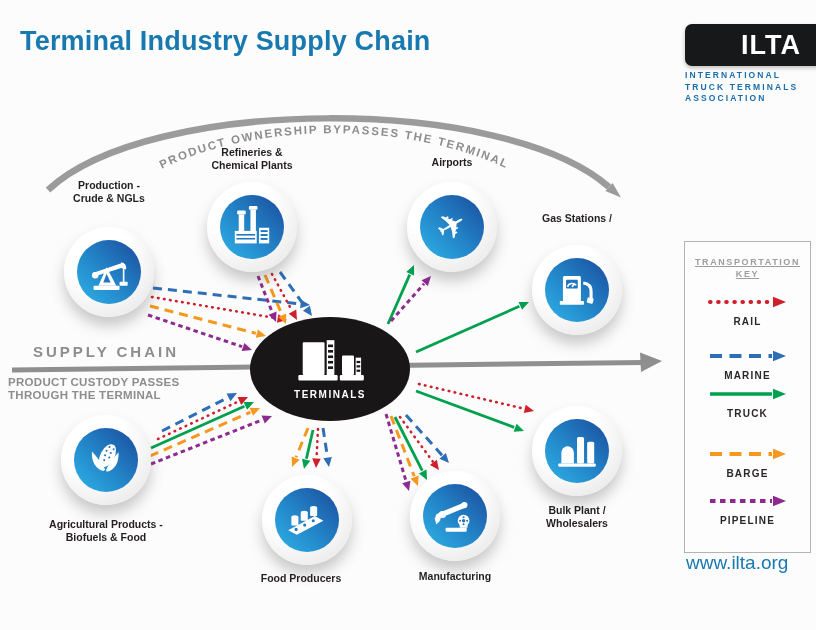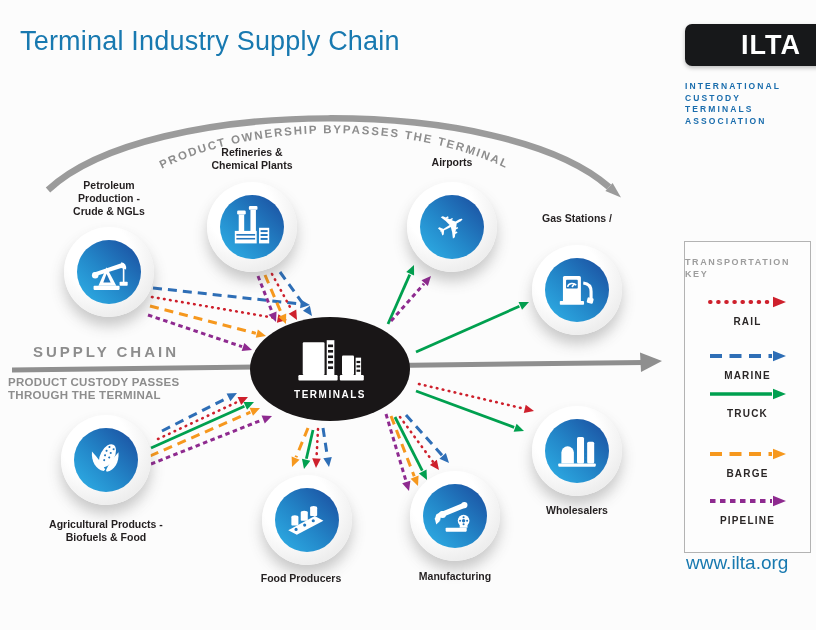--- a/index.html
+++ b/index.html
@@ -1,27 +1,27 @@
 <!DOCTYPE html>
 <html style="--title-blue: #1879b0; --org-blue: #1a6dad; --label-dark: #231f20; --terminal-black: #191617; --circle-dark: #1b4fa0; --circle-light: #2fb2e8;"><head>
 <meta charset="utf-8">
 <style>
   html,body{margin:0;padding:0;background:#fff;}
   .canvas{position:relative;width:816px;height:630px;background:#fcfcfc;overflow:hidden;
           font-family:"Liberation Sans",sans-serif;}
   #diagram-svg{position:absolute;left:0;top:0;z-index:1;}
 
-  .page-title{position:absolute;left:20px;top:26px;font-size:27px;font-weight:400;
+  .page-title{position:absolute;left:20px;top:26px;font-size:27px;font-weight:700;
               color:var(--title-blue,#1879b0);letter-spacing:0.2px;z-index:3;}
 
   .logo-wrap{position:absolute;left:685px;top:24px;width:120px;z-index:3;}
   .logo-box{width:116px;height:42px;background:#17181a;border-radius:7px;display:flex;
             align-items:center;justify-content:center;box-shadow:0 2px 4px rgba(0,0,0,.25);padding-left:28px;}
   .logo-text{color:#fff;font-weight:bold;font-size:27px;letter-spacing:1px;}
-  .org-name{margin-top:15px;color:var(--org-blue,#1a6dad);font-size:8.5px;font-weight:bold;
+  .org-name{margin-top:4px;color:var(--org-blue,#1a6dad);font-size:8.5px;font-weight:bold;
             letter-spacing:2.1px;line-height:11.5px;}
 
   .arc-text{font-size:11.5px;font-weight:bold;fill:#8d8d8d;letter-spacing:1.8px;}
 
   .sc-heading{position:absolute;left:33px;top:343px;font-size:15px;font-weight:bold;
               color:#8d8d8d;letter-spacing:3px;z-index:2;}
   .sc-sub{position:absolute;left:8px;top:376px;width:190px;text-align:left;font-size:11.5px;
           font-weight:bold;color:#8d8d8d;line-height:13px;letter-spacing:0.3px;z-index:2;}
 
   .node{position:absolute;z-index:2;}
@@ -33,22 +33,22 @@
   .node-label{position:absolute;width:160px;text-align:center;font-size:10.5px;font-weight:bold;
       color:var(--label-dark,#231f20);line-height:13px;z-index:2;}
 
   .terminal{position:absolute;left:250px;top:317px;width:160px;height:104px;border-radius:50%;
       background:var(--terminal-black,#191617);display:flex;flex-direction:column;align-items:center;
       justify-content:center;z-index:3;}
   .terminal-label{color:#fff;font-size:10px;font-weight:bold;letter-spacing:1.5px;margin-top:3px;}
 
   .legend{position:absolute;left:684px;top:241px;width:125px;height:310px;border:1px solid #b3b3b3;
       background:#fdfdfd;z-index:3;}
-  .legend-title{position:absolute;top:14px;left:0;right:0;text-align:left;font-size:9px;
-      font-weight:bold;color:#9d9d9d;letter-spacing:1.6px;line-height:12px;}
+  .legend-title{position:absolute;top:14px;left:0;right:0;text-align:center;font-size:9px;
+      font-weight:bold;color:#9d9d9d;letter-spacing:1.6px;line-height:12px;text-decoration:underline;}
   .legend-item{position:absolute;left:0;right:0;text-align:center;}
   .legend-label{font-size:10px;font-weight:bold;color:#2b2727;letter-spacing:1.2px;margin-top:1px;}
   .li-0{top:51px;} .li-1{top:105px;} .li-2{top:143px;} .li-3{top:203px;} .li-4{top:250px;}
 
   .website{position:absolute;left:686px;top:552px;font-size:19px;color:var(--title-blue,#1879b0);z-index:3;}
 </style>
 </head>
 <body>
 
 <div class="canvas">
@@ -123,33 +123,32 @@
   </svg>
 
   <div class="page-title">Terminal Industry Supply Chain</div>
 
   <div class="logo-wrap">
     <div class="logo-box">
       <span class="logo-text">ILTA</span>
     </div>
     <div class="org-name">
       <div>INTERNATIONAL</div>
-      <div>CUSTODY TERMINALS</div>
+      <div>TRUCK TERMINALS</div>
       <div>ASSOCIATION</div>
     </div>
   </div>
 
   <div class="sc-heading">SUPPLY CHAIN</div>
   <div class="sc-sub">
     <div>PRODUCT CUSTODY PASSES</div>
     <div>THROUGH THE TERMINAL</div>
   </div>
 
   <div class="node-label" style="left:29px;top:179px;">
-    <div>Petroleum</div>
     <div>Production -</div>
     <div>Crude &amp; NGLs</div>
   </div>
   <div class="node" style="left:64px;top:227px;">
     <div class="node-circle">
         <div class="node-inner">
       <svg width="52" height="52" viewBox="0 0 64 64" fill="#fff">
         <rect x="13" y="49" width="32" height="5" rx="1"></rect>
         <polygon points="19,49 29,26 41,49"></polygon>
         <polygon points="25,45 29,34 34,45" fill="#2176bd"></polygon>
@@ -226,20 +225,21 @@
         <path d="M12,34 a8,8 0 0 1 16,0 v14 h-16 z"></path>
         <rect x="32" y="14" width="9" height="34" rx="2"></rect>
         <rect x="45" y="20" width="9" height="28" rx="2"></rect>
         <line x1="43" y1="22" x2="43" y2="46" stroke="#2176bd" stroke-width="1.4" stroke-dasharray="2.5,2.5"></line>
         <rect x="8" y="48" width="48" height="4" rx="1"></rect>
       </svg>
     </div>
       </div>
   </div>
   <div class="node-label" style="left:497px;top:504px;">
+    <div>Bulk Plant /</div>
     <div>Wholesalers</div>
   </div>
 
   <div class="node" style="left:410px;top:471px;">
     <div class="node-circle">
         <div class="node-inner">
       <svg width="50" height="50" viewBox="0 0 64 64" fill="#fff">
         <rect x="20" y="47" width="27" height="5" rx="1"></rect>
         <rect x="38" y="37" width="10" height="10"></rect>
         <polygon points="14,27 43,15 46,21 17,33"></polygon>

